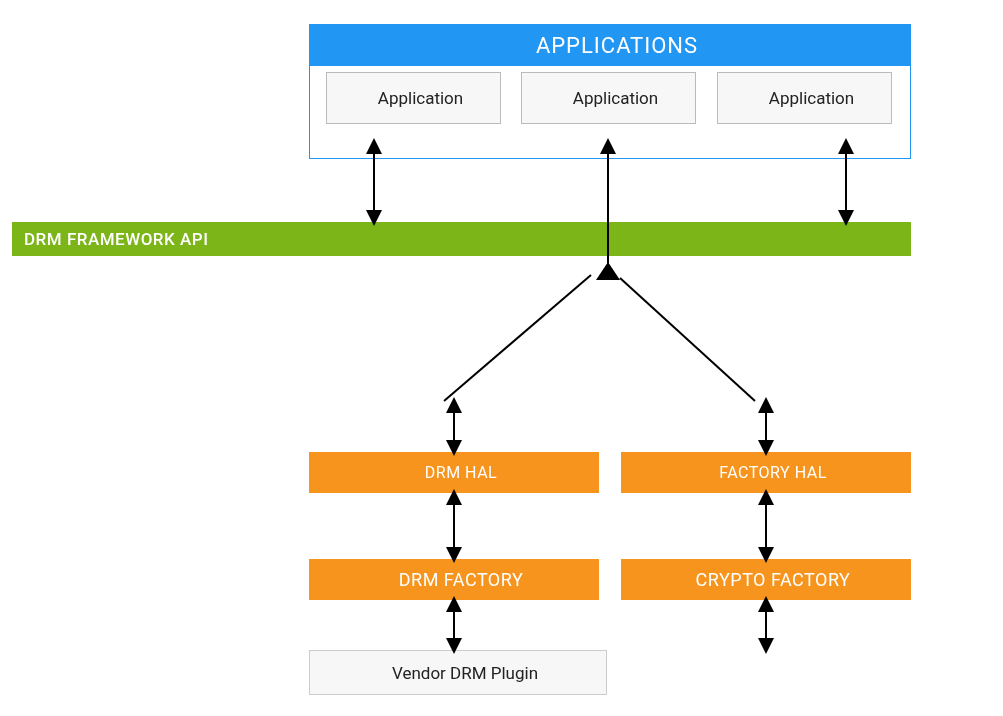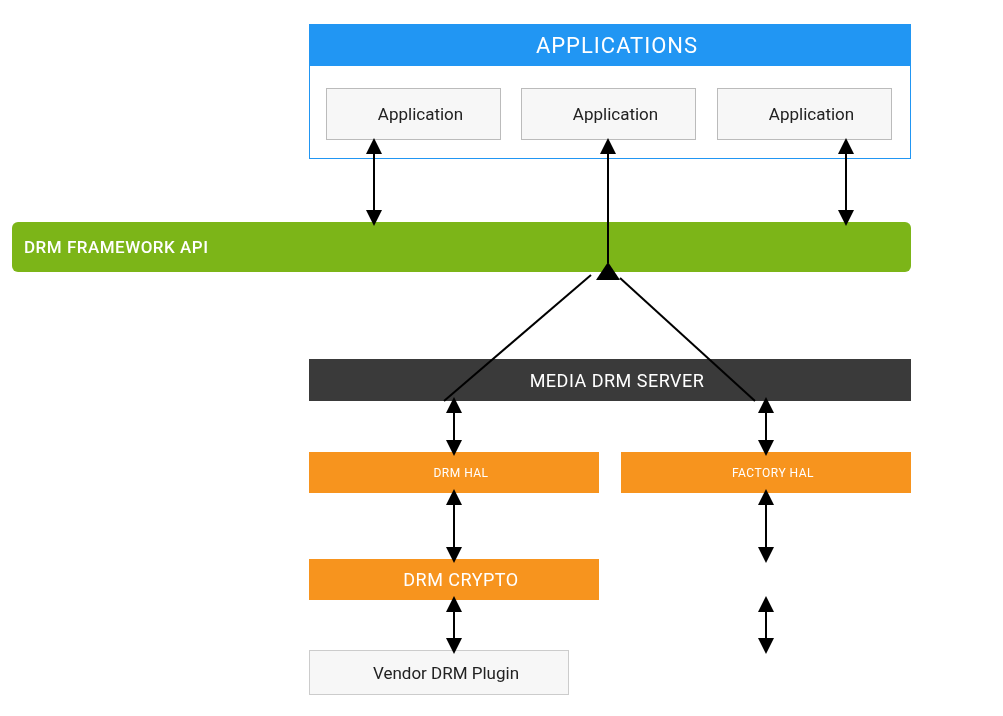--- a/index.html
+++ b/index.html
@@ -37,85 +37,84 @@
     left: 309px;
     top: 24px;
     width: 602px;
     height: 42px;
     background: #2196f3;
     color: #fff;
     font-size: 22px;
     letter-spacing: 1px;
   }
   .app-box {
-    top: 88px;
+    top: 72px;
     width: 175px;
     height: 52px;
     background: #f7f7f7;
     border: 1px solid #bbb;
     color: #222;
     font-size: 17px;
   }
   .app1 { left: 326px; }
   .app2 { left: 521px; }
   .app3 { left: 717px; }
   
   .drm-api {
     left: 12px;
     top: 222px;
     width: 899px;
-    height: 50px;
+    height: 34px;
     background: #7cb518;
     color: #fff;
     justify-content: flex-start;
     padding-left: 12px;
     font-size: 17px;
     font-weight: 500;
     letter-spacing: 0.5px;
-    border-radius: 6px;
   }
   
   .media-server {
     left: 309px;
     top: 359px;
     width: 602px;
     height: 42px;
     background: #3a3a3a;
     color: #fff;
     font-size: 18px;
     letter-spacing: 0.5px;
   }
   
   .hal-box {
     top: 452px;
     width: 290px;
     height: 41px;
     background: #f7941e;
     color: #fff;
-    font-size: 12px;
+    font-size: 16px;
     letter-spacing: 0.5px;
   }
   .drm-hal { left: 309px; }
   .crypto-hal { left: 621px; }
   
   .factory-box {
     top: 559px;
     width: 290px;
     height: 41px;
     background: #f7941e;
     color: #fff;
     font-size: 18px;
     letter-spacing: 0.5px;
   }
   .drm-factory { left: 309px; }
   .crypto-factory { left: 621px; }
   
   .vendor-box {
     top: 650px;
-    width: 260px;
+    width: 298px;
     height: 45px;
     background: #f7f7f7;
     border: 1px solid #ccc;
     color: #222;
     font-size: 17px;
   }
   .vendor-drm { left: 309px; }
   .vendor-crypto { left: 621px; }
 
   
@@ -134,26 +133,26 @@
 <div class="diagram">
 
   <div class="box apps-container"></div>
   <div class="box apps-header">APPLICATIONS</div>
   <div class="box app-box app1">Application</div>
   <div class="box app-box app2">Application</div>
   <div class="box app-box app3">Application</div>
 
   <div class="box drm-api">DRM FRAMEWORK API</div>
 
-  <div class="box media-server">MEDIA DRM SERVER</div>
 
   <div class="box hal-box drm-hal">DRM HAL</div>
   <div class="box hal-box crypto-hal">FACTORY HAL</div>
 
-  <div class="box factory-box drm-factory">DRM CRYPTO</div>
+  <div class="box factory-box drm-factory">DRM FACTORY</div>
+  <div class="box factory-box crypto-factory">CRYPTO FACTORY</div>
 
   <div class="box vendor-box vendor-drm">Vendor DRM Plugin</div>
 
   <svg class="arrows">
     <defs>
       <marker id="arrowhead" markerWidth="8" markerHeight="8" refX="6" refY="4" orient="auto">
         <polygon points="0 0, 8 4, 0 8" fill="#000"></polygon>
       </marker>
       <marker id="arrowhead-start" markerWidth="8" markerHeight="8" refX="2" refY="4" orient="auto">
         <polygon points="8 0, 0 4, 8 8" fill="#000"></polygon>

